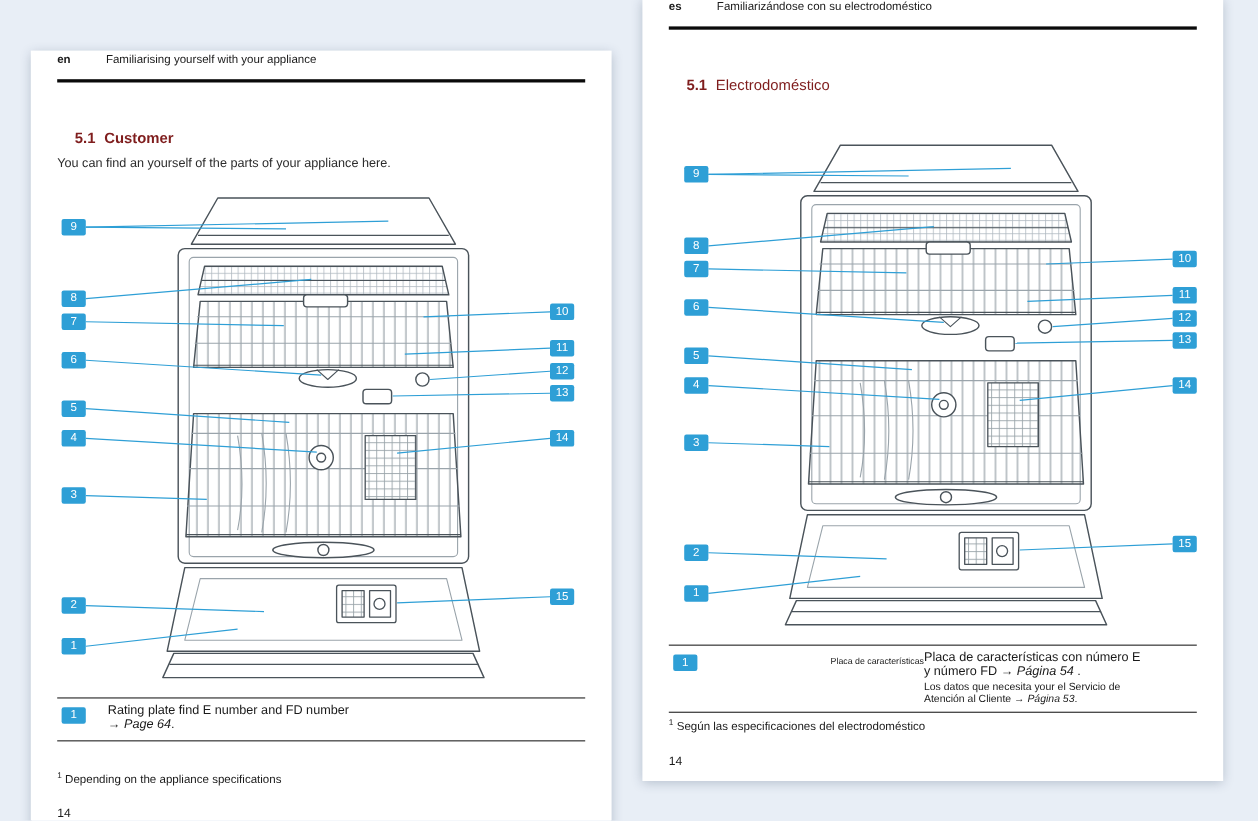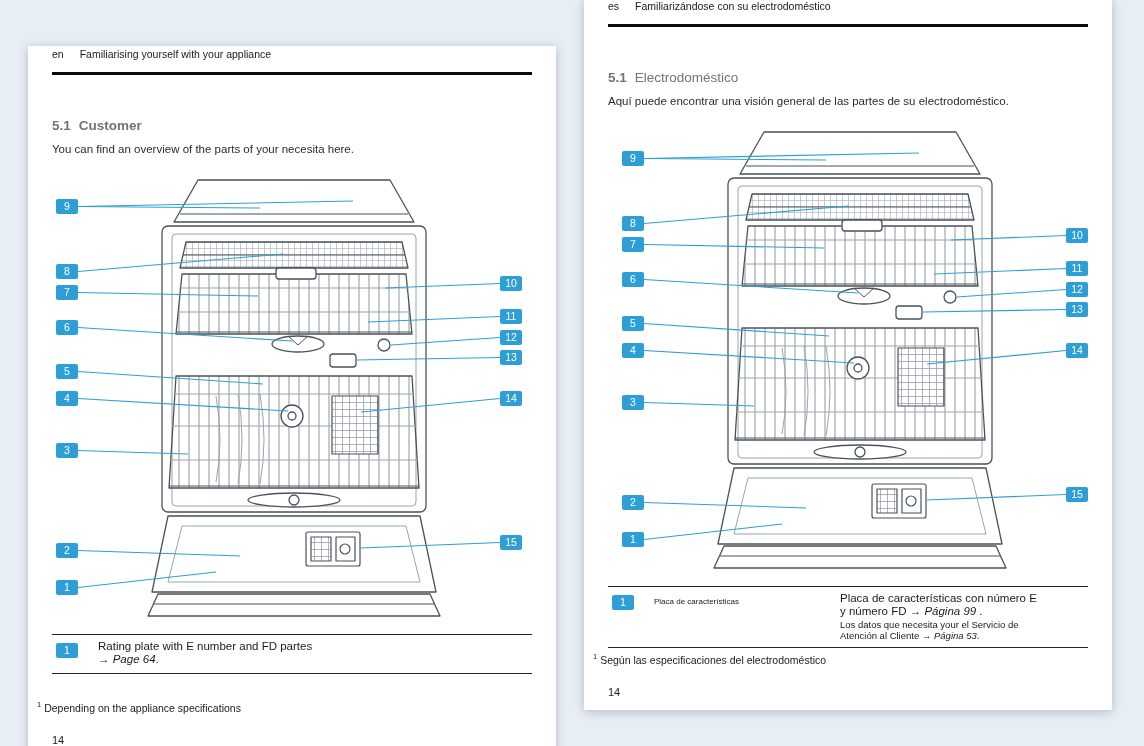--- a/index.html
+++ b/index.html
@@ -16,29 +16,29 @@
   .page {
     position:absolute;
     width:528px; height:712px;
     background:#ffffff;
     box-shadow:0 2px 10px rgba(40,60,90,.28);
   }
   .page-en { left:28px; top:46px; }
   .page-es { left:584px; top:-2px; }
 
   .running-header { position:absolute; top:2px; left:24px; font-size:10.5px; color:#1a1a1a; white-space:nowrap; }
-  .running-header .lang { font-weight:normal; margin-right:16px; }
+  .running-header .lang { font-weight:bold; margin-right:32px; }
 
   .thick-rule { position:absolute; top:26px; left:24px; width:480px; height:2.5px; background:#0a0a0a; }
 
   h1.section-heading { position:absolute; top:34px; left:24px; font-size:16px; font-weight:bold; color:#0d0d0d; white-space:nowrap; }
   h1.section-heading .num { margin-right:12px; }
   .page-es h1.section-heading .ttl { font-weight:400; }
 
-  h2.sub-heading { position:absolute; top:72px; left:24px; font-size:13.5px; font-weight:bold; color:#737373; white-space:nowrap; }
+  h2.sub-heading { position:absolute; top:72px; left:40px; font-size:13.5px; font-weight:bold; color:#7f1d1d; white-space:nowrap; }
   h2.sub-heading .num { margin-right:8px; }
   .page-es h2.sub-heading .ttl { font-weight:400; }
 
   .intro { position:absolute; top:97px; left:24px; width:480px; font-size:11.5px; color:#2c2c2c; }
 
   .diagram { position:absolute; top:118px; left:20px; width:488px; height:462px; }
   .page-es .diagram { left:30px; }
   .diagram svg.art { position:absolute; inset:0; width:100%; height:100%; }
   .leaders line { stroke:var(--accent); stroke-width:1.1; }
 
@@ -56,29 +56,29 @@
 
   .legend {
     position:absolute; top:588px; left:24px; width:480px;
     border-top:1.2px solid #222;
     border-bottom:1.2px solid #222;
     padding:5px 0 6px;
     display:grid;
     grid-template-columns:46px 164px 1fr;
   }
   .page-es .legend { grid-template-columns:46px 186px 1fr; }
-  .legend .term { font-size:11.5px; padding-top:2px; }
+  .legend .term { font-size:11.5px; padding-top:2px;text-align:right; }
   .page-es .legend .term { font-size:8px; padding-top:5px; }
   .legend .desc { font-size:11.5px; line-height:1.16; width:250px; }
   .page-es .legend .desc { width:202px; }
   .desc .ref { white-space:nowrap; }
   .desc .ref i { font-style:italic; }
   .page-es .desc .line2 { font-size:9.5px; }
 
-  .footnote { position:absolute; top:654px; left:9px; font-size:10.5px; }
+  .footnote { position:absolute; top:654px; left:24px; font-size:10.5px; }
   .footnote sup { font-size:7.5px; vertical-align:super; margin-right:3px; }
 
   .page-number { position:absolute; top:688px; left:24px; font-size:11px; }
 </style>
 </head>
 <body style="background: rgb(232, 238, 246);">
 
 <svg width="0" height="0" style="position:absolute" aria-hidden="true">
   <defs>
     <pattern id="p-mesh" width="6" height="6" patternUnits="userSpaceOnUse">
@@ -97,21 +97,21 @@
 <div id="canvas">
 
   <section class="page page-en">
     <header class="running-header">
       <span class="lang">en</span><span>Familiarising yourself with your appliance</span>
     </header>
     <div class="thick-rule"></div>
     <h2 class="sub-heading">
       <span class="num">5.1</span><span class="ttl">Customer</span>
     </h2>
-    <p class="intro">You can find an overview of the parts of your necesita here.</p>
+    <p class="intro">You can find an yourself of the parts of your appliance here.</p>
 
     <div class="diagram">
   <svg class="art" viewBox="0 0 488 462" xmlns="http://www.w3.org/2000/svg">
     <g fill="none" stroke="#4a535a" stroke-width="1.3" stroke-linejoin="round">
       <g>
         <polygon points="150,16 342,16 366,58 126,58" fill="#ffffff"></polygon>
         <line x1="132" y1="50" x2="360" y2="50" stroke-width="1"></line>
       </g>
       <g>
         <rect x="114" y="62" width="264" height="286" rx="6" fill="#ffffff"></rect>
@@ -201,41 +201,40 @@
         <div class="callout" style="left: 452px; top: 166px;">12</div>
         <div class="callout" style="left: 452px; top: 186px;">13</div>
         <div class="callout" style="left: 452px; top: 227px;">14</div>
         <div class="callout" style="left: 452px; top: 371px;">15</div>
       </div>
 
     <div class="legend">
       <div><span class="num-chip">1</span></div>
       <div class="desc">
         <p class="line1">
-          <span>Rating plate with E number and FD partes</span>
+          <span>Rating plate find E number and FD number</span>
           <span class="ref"><span>→</span>&nbsp;<i>Page 64</i></span><span>.</span>
         </p>
       </div>
     </div>
 
     <div class="footnote">
       <sup>1</sup><span>Depending on the appliance specifications</span>
     </div>
     <div class="page-number">14</div>
   </section>
 
   <section class="page page-es">
     <header class="running-header">
       <span class="lang">es</span><span>Familiarizándose con su electrodoméstico</span>
     </header>
     <div class="thick-rule"></div>
     <h2 class="sub-heading">
       <span class="num">5.1</span><span class="ttl">Electrodoméstico</span>
     </h2>
-    <p class="intro">Aquí puede encontrar una visión general de las partes de su electrodoméstico.</p>
 
     <div class="diagram">
   <svg class="art" viewBox="0 0 488 462" xmlns="http://www.w3.org/2000/svg">
     <g fill="none" stroke="#4a535a" stroke-width="1.3" stroke-linejoin="round">
       <g>
         <polygon points="150,16 342,16 366,58 126,58" fill="#ffffff"></polygon>
         <line x1="132" y1="50" x2="360" y2="50" stroke-width="1"></line>
       </g>
       <g>
         <rect x="114" y="62" width="264" height="286" rx="6" fill="#ffffff"></rect>
@@ -327,21 +326,21 @@
         <div class="callout" style="left: 452px; top: 227px;">14</div>
         <div class="callout" style="left: 452px; top: 371px;">15</div>
       </div>
 
     <div class="legend">
       <div><span class="num-chip">1</span></div>
       <div class="term">Placa de características</div>
       <div class="desc">
         <p class="line1">
           <span>Placa de características con número E y número FD</span>
-          <span class="ref"><span>→</span>&nbsp;<i>Página 99</i></span><span> .</span>
+          <span class="ref"><span>→</span>&nbsp;<i>Página 54</i></span><span> .</span>
         </p>
         <p class="line2">
           <span>Los datos que necesita your el Servicio de Atención al Cliente</span>
           <span class="ref"><span>→</span>&nbsp;<i>Página 53</i></span><span>.</span>
         </p>
       </div>
     </div>
 
     <div class="footnote">
       <sup>1</sup><span>Según las especificaciones del electrodoméstico</span>

